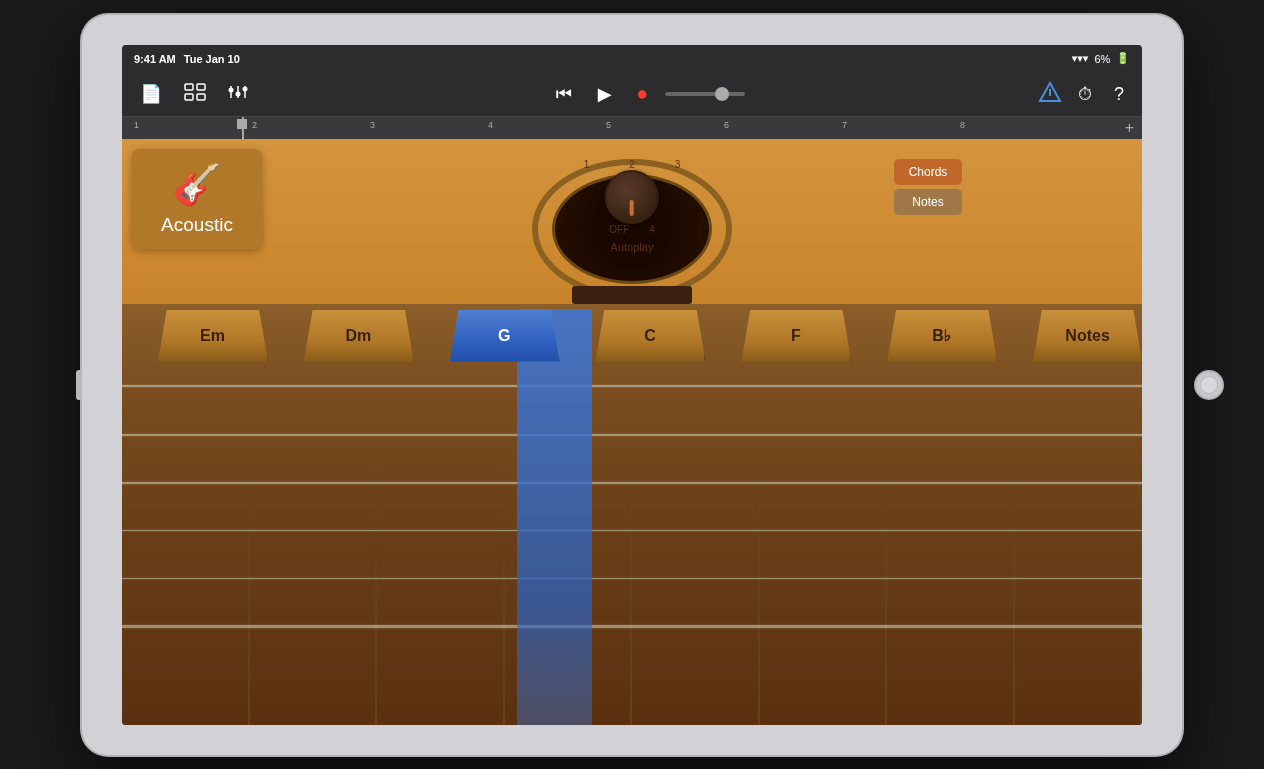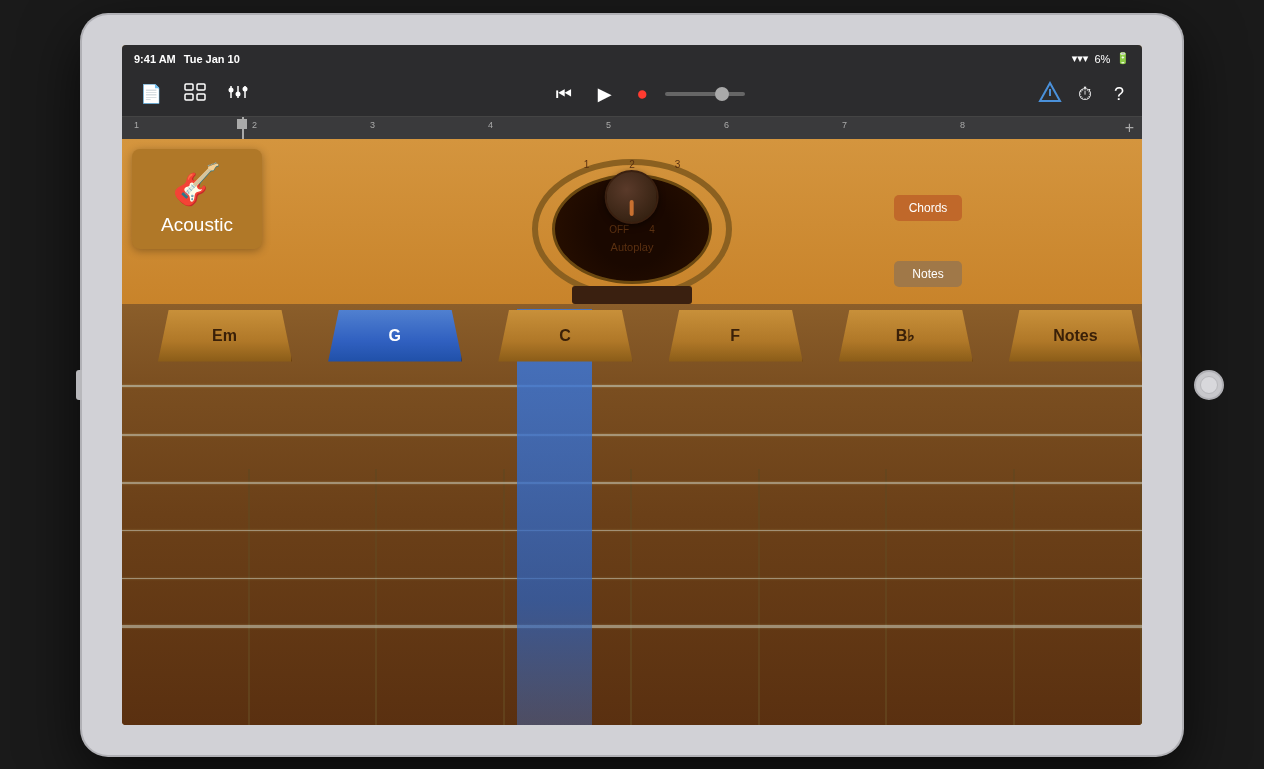--- a/index.html
+++ b/index.html
@@ -380,21 +380,20 @@
       width: 68px;
       height: 26px;
       border-radius: 5px;
       border: none;
       cursor: pointer;
       font-size: 12px;
       font-weight: 500;
       display: flex;
       align-items: center;
       justify-content: center;
-      margin-top: 36px;
     }
     .mode-btn.active {
       background: #c0682a;
       color: #fff;
     }
     .mode-btn.inactive {
       background: #a07848;
       color: #ffffff;
     }
 
@@ -639,20 +638,23 @@
         </div>
 
         <div class="mode-toggle">
           <button class="mode-btn active">Chords</button>
           <button class="mode-btn inactive">Notes</button>
         </div>
 
         <div class="chord-buttons">
           <button class="chord-btn">
             <span class="chord-label">Em</span>
+          </button>
+          <button class="chord-btn">
+            <span class="chord-label">Dm</span>
           </button>
           <button class="chord-btn active">
             <span class="chord-label">G</span>
           </button>
           <button class="chord-btn">
             <span class="chord-label">C</span>
           </button>
           <button class="chord-btn">
             <span class="chord-label">F</span>
           </button>

